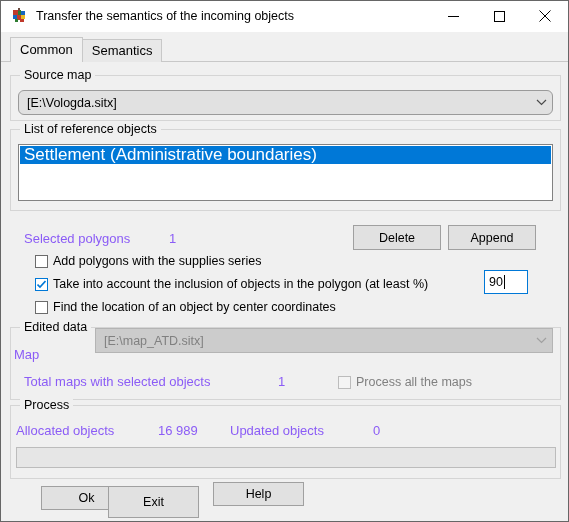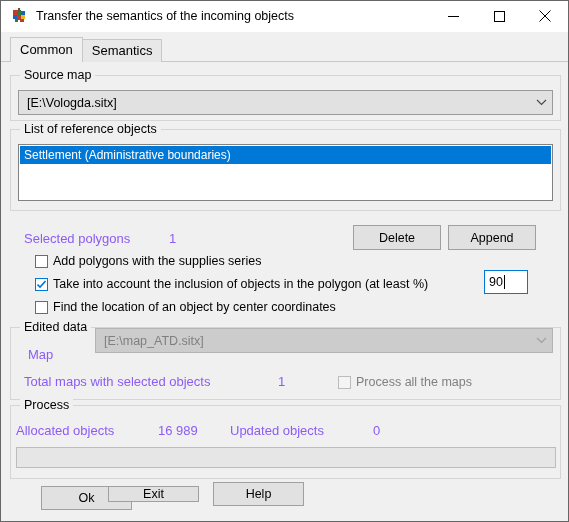--- a/index.html
+++ b/index.html
@@ -151,21 +151,21 @@
     box-sizing: border-box;
     border: 1px solid #828282;
     background: #ffffff;
     padding: 1px;
     overflow: hidden;
   }
   .list-item {
     height: 18px;
     line-height: 18px;
     padding-left: 4px;
-    font-size: 12px;
+    font-size: 17px;
     color: #000;
     white-space: nowrap;
   }
   .list-item.selected {
     background: #0078d7;
     color: #ffffff;
   }
   
   .btn {
     position: absolute;
@@ -292,21 +292,21 @@
     <div class="tab">
       <span>Semantics</span>
     </div>
   </div>
 
   <div class="client">
 
     <div class="groupbox" style="left:9px; top:13px; width:551px; height:46px;">
       <div class="group-title">Source map</div>
     </div>
-    <div class="combo" style="left:17px; top:28px; width:535px; height:25px;">
+    <div class="combo" style="left:17px; top:28px; width:535px; height:25px;border-radius:6px;">
       <div class="combo-text">[E:\Vologda.sitx]</div>
       <div class="arrow">
         <svg width="11" height="7" viewBox="0 0 11 7">
             <polyline points="1,1 5.5,5.5 10,1" fill="none" stroke="#4a4a4a" stroke-width="1.2"></polyline>
           </svg>
       </div>
     </div>
 
     <div class="groupbox" style="left:9px; top:67px; width:551px; height:82px;">
       <div class="group-title">List of reference objects</div>
@@ -347,21 +347,21 @@
     </div>
 
     <div class="cbrow" style="left:34px; top:237px;">
       <span class="cbbox"></span>
       <span>Find the location of an object by center coordinates</span>
     </div>
 
     <div class="groupbox" style="left:9px; top:265px; width:551px; height:73px;">
       <div class="group-title">Edited data</div>
     </div>
-    <div class="lbl" style="left:27px; top:285px;">Map</div>
+    <div class="lbl" style="left:13px; top:285px;">Map</div>
     <div class="combo disabled" style="left:94px; top:266px; width:458px; height:25px;">
       <div class="combo-text">[E:\map_ATD.sitx]</div>
       <div class="arrow">
         <svg width="11" height="7" viewBox="0 0 11 7">
             <polyline points="1,1 5.5,5.5 10,1" fill="none" stroke="#a0a0a0" stroke-width="1.2"></polyline>
           </svg>
       </div>
     </div>
     <div class="lbl" style="left:23px; top:312px;">Total maps with selected objects</div>
     <div class="lbl" style="left:277px; top:312px;">1</div>
@@ -378,21 +378,21 @@
     <div class="lbl" style="left:229px; top:361px;">Updated objects</div>
     <div class="lbl" style="left:372px; top:361px;">0</div>
     <div class="progress" style="left:15px; top:385px; width:540px; height:21px;"></div>
 
   </div>
 
   <div class="footer">
     <div class="btn" style="left:8px; top:7px; width:91px; height:24px;margin-left:32px;">
       <span>Ok</span>
     </div>
-    <div class="btn" style="left:107px; top:7px; width:91px; height:16px;">
+    <div class="btn" style="left:107px; top:7px; width:91px; height:32px;">
       <span>Exit</span>
     </div>
     <div class="btn" style="left:212px; top:3px; width:91px; height:24px;">
       <span>Help</span>
     </div>
   </div>
 
 </div>
 
 </body></html>

